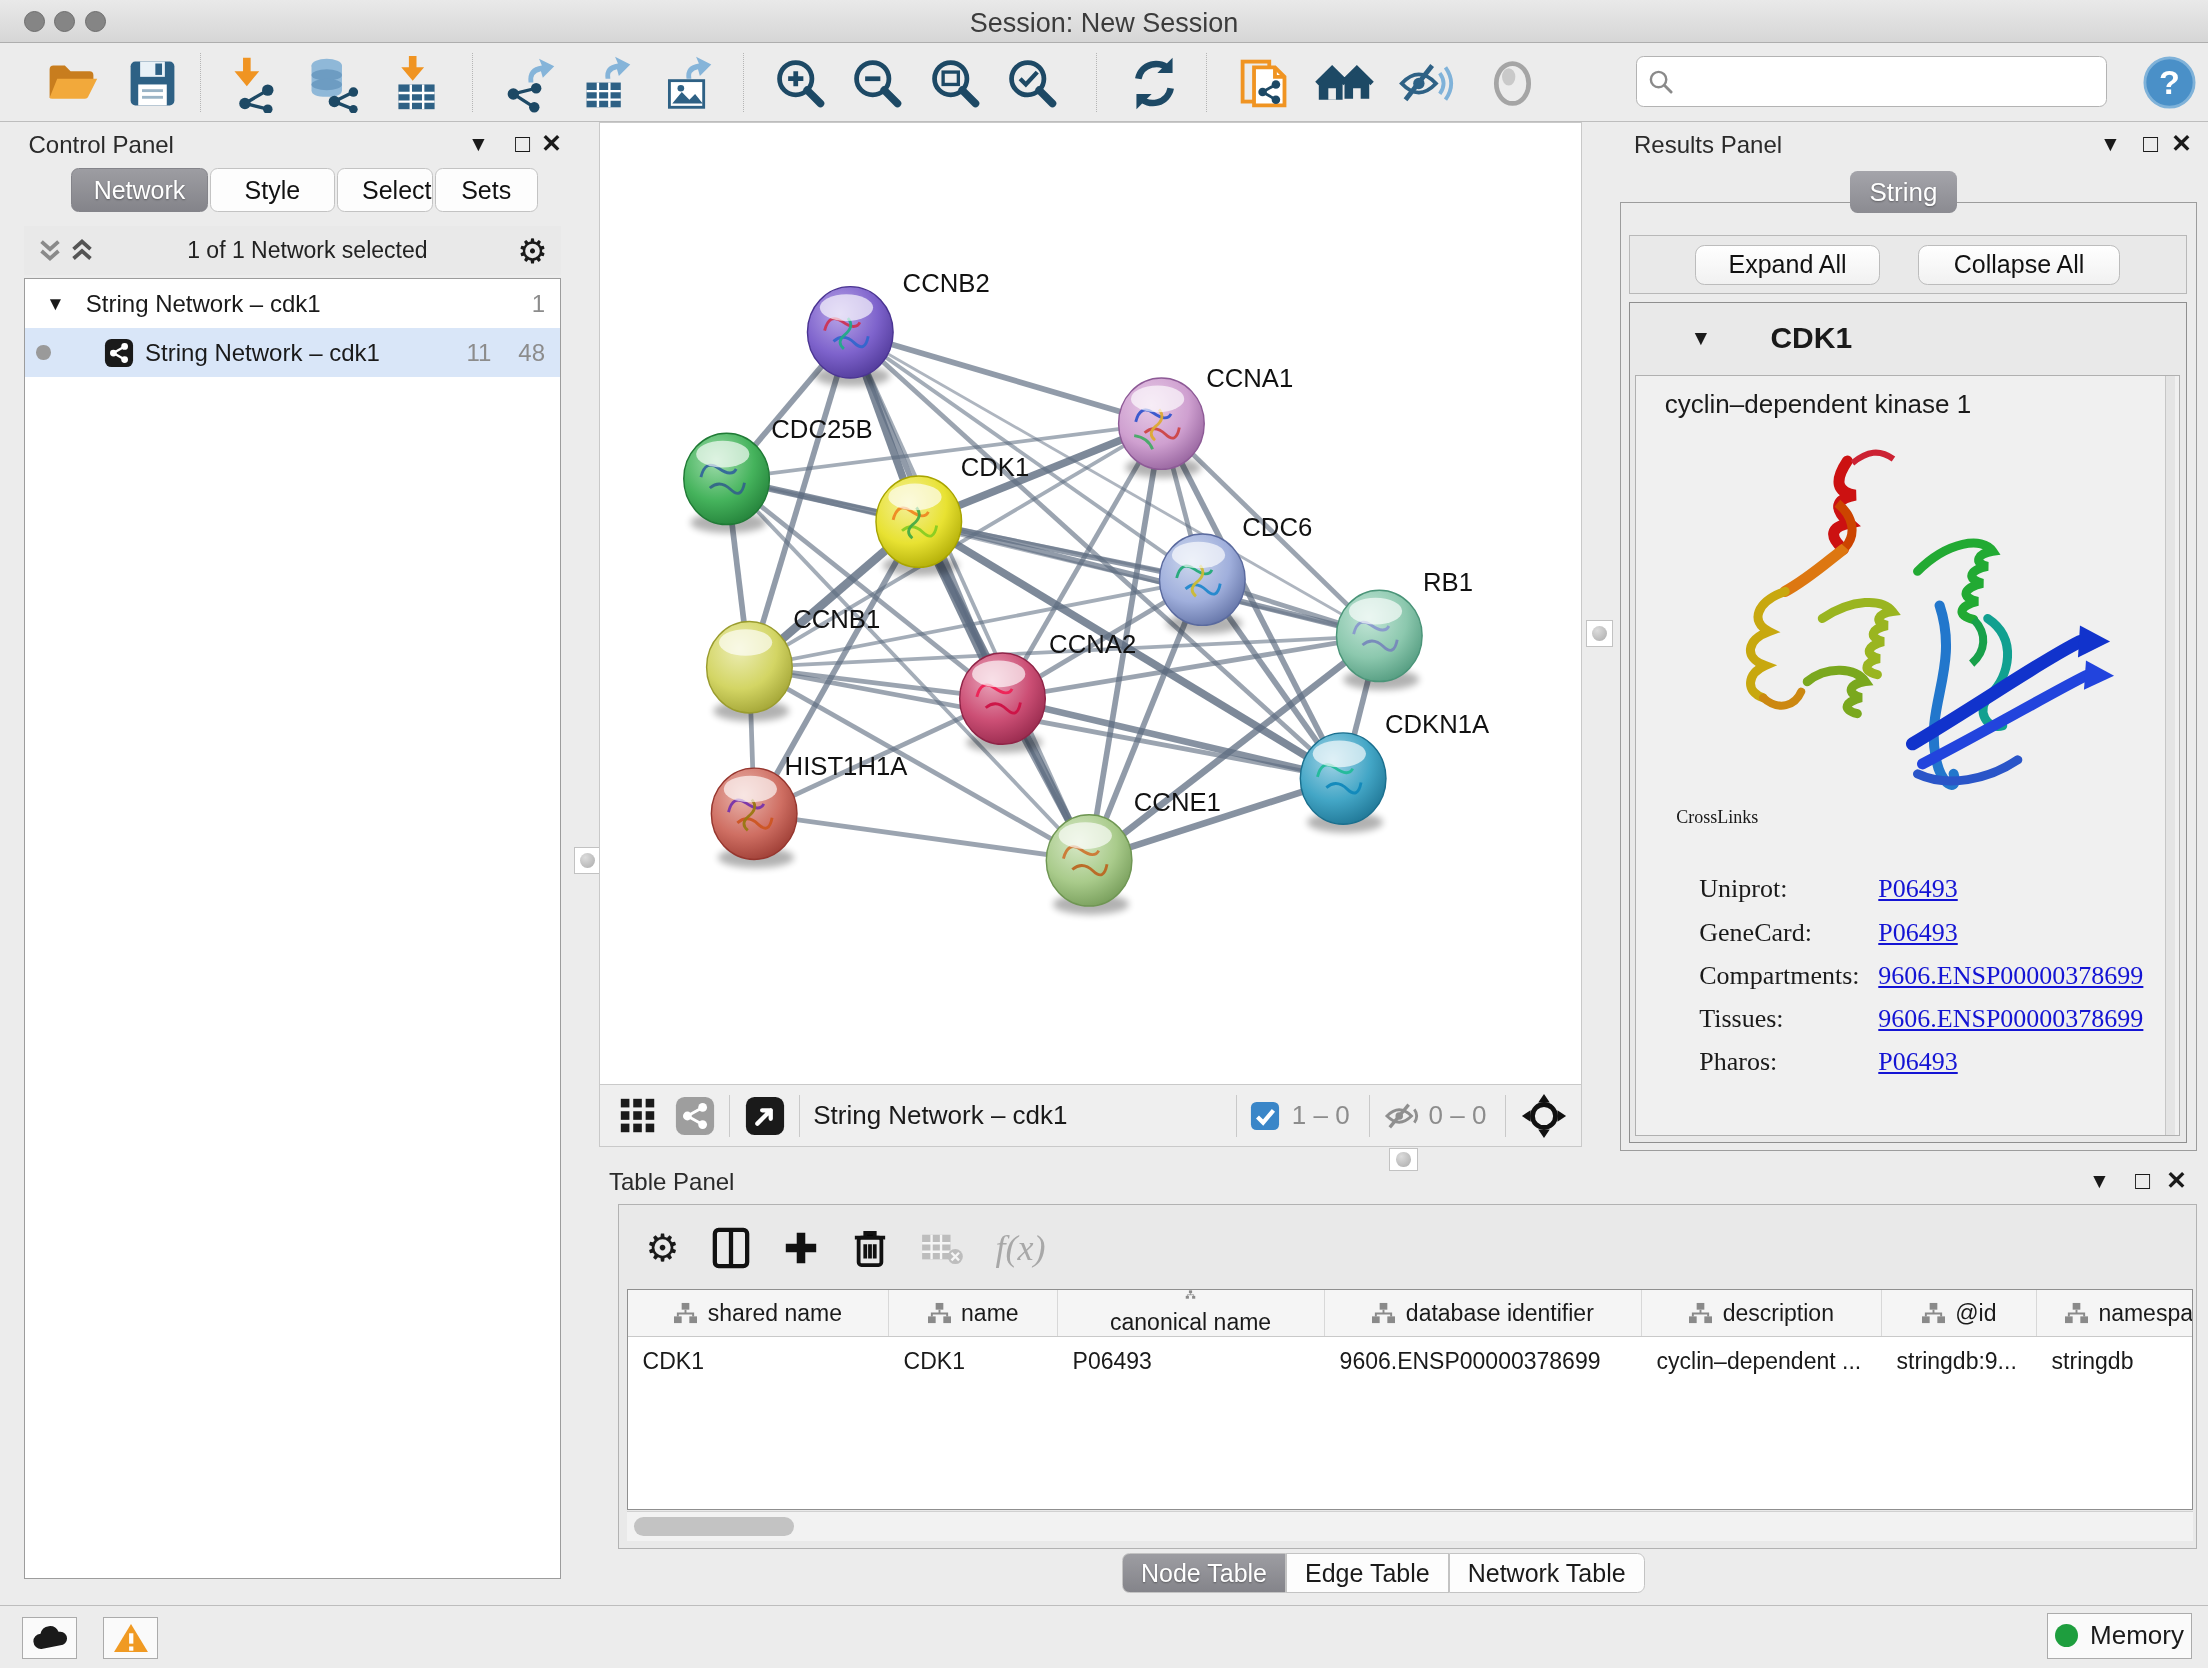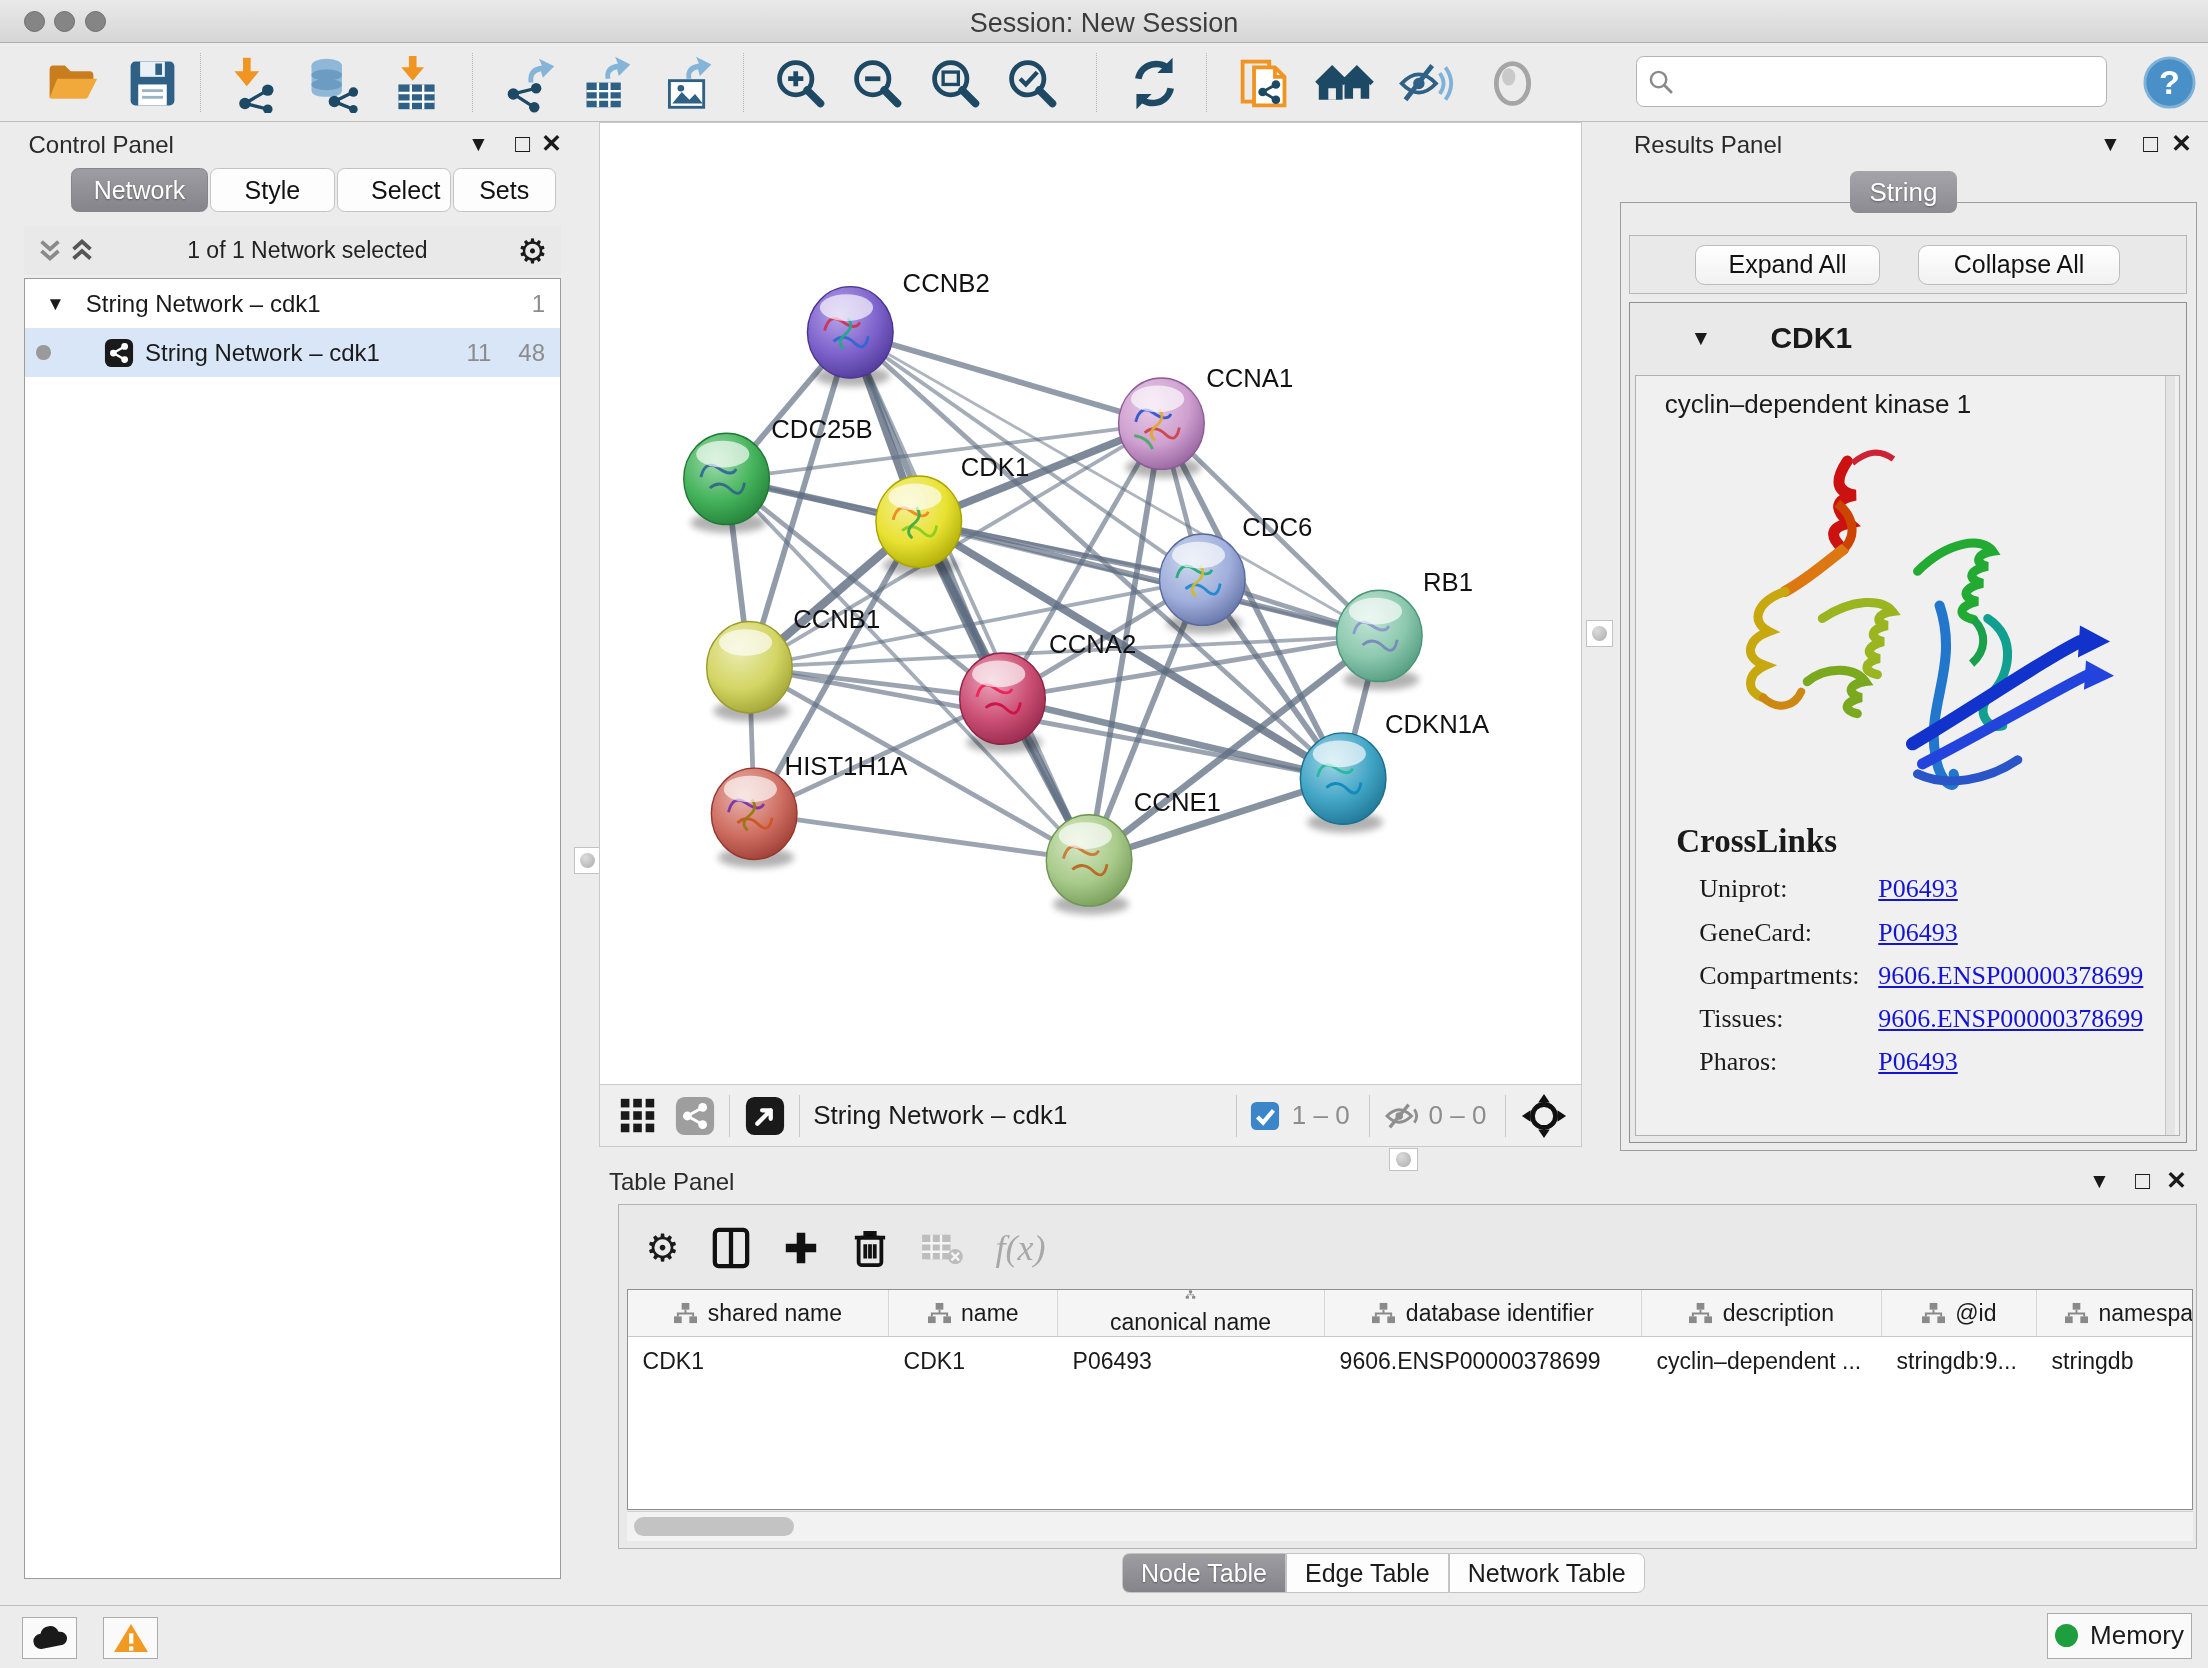--- a/index.html
+++ b/index.html
@@ -210,21 +210,21 @@
   </div>
 
   <div class="abs phead" style="left:28.5px;top:131px">Control Panel</div>
   <span class="abs picon" style="left:468px;top:133px">▼</span>
   <span class="abs picon" style="left:515px;top:131px;font-size:25px">□</span>
   <span class="abs picon" style="left:541px;top:131px;font-weight:bold;font-size:25px">✕</span>
 
   <div class="abs" id="cp-tabs" style="left:71px;top:168px;display:flex;gap:1.9px">
       <div class="tab sel" style="width: 137px;">Network</div>
       <div class="tab" style="width: 125px;">Style</div>
-      <div class="tab" style="width: 114px; padding-left: 24px;">Select</div>
+      <div class="tab" style="width: 96px; padding-left: 24px;">Select</div>
       <div class="tab" style="width: 103px;">Sets</div>
     </div>
 
   <div class="abs cp-opts">
     <svg width="32" height="34" viewBox="0 0 34 36" style="margin-left:9.5px">
       <path d="M8 8 l9 8 9-8 M8 18 l9 8 9-8" fill="none" stroke="#8a8a8a" stroke-width="4"></path>
     </svg>
     <svg width="32" height="34" viewBox="0 0 34 36">
       <path d="M8 16 l9-8 9 8 M8 26 l9-8 9 8" fill="none" stroke="#555" stroke-width="4"></path>
     </svg>
@@ -608,21 +608,21 @@
           <path d="M286 176 C300 190 298 208 284 220" fill="none" stroke="#18a04a" stroke-width="8"></path>
           <path d="M300 175 C330 195 322 232 302 252 C287 267 300 287 315 282" fill="none" stroke="#11a090" stroke-width="9" stroke-linecap="round"></path>
           <path d="M252 162 C272 222 238 262 248 312 C252 342 272 350 266 330" fill="none" stroke="#2277cc" stroke-width="10" stroke-linecap="round"></path>
           <path d="M225 300 C300 255 352 218 392 198" fill="none" stroke="#1133cc" stroke-width="13" stroke-linecap="round"></path>
           <polygon points="392,182 422,198 390,214" fill="#1133cc"></polygon>
           <path d="M235 320 C308 282 362 250 398 232" fill="none" stroke="#2244dd" stroke-width="11" stroke-linecap="round"></path>
           <polygon points="398,217 426,232 396,246" fill="#2244dd"></polygon>
           <path d="M230 330 C260 344 300 336 330 316" fill="none" stroke="#2a55c8" stroke-width="9" stroke-linecap="round"></path>
         </svg>
 
-        <div class="serif" style="position:absolute;left:40px;top:447px;font-size:33px;font-weight:bold">CrossLinks</div>
+        <div class="serif" style="position:absolute;left:40px;top:431px;font-size:18px;font-weight:normal">CrossLinks</div>
         <div id="xlinks" class="serif" style="position:absolute;left:40px;top:485px;width:476px">
             <div class="xrow">
               <span class="xl">Uniprot:</span>
               <a class="xlink" href="#">P06493</a>
             </div>
             <div class="xrow">
               <span class="xl">GeneCard:</span>
               <a class="xlink" href="#">P06493</a>
             </div>
             <div class="xrow">

